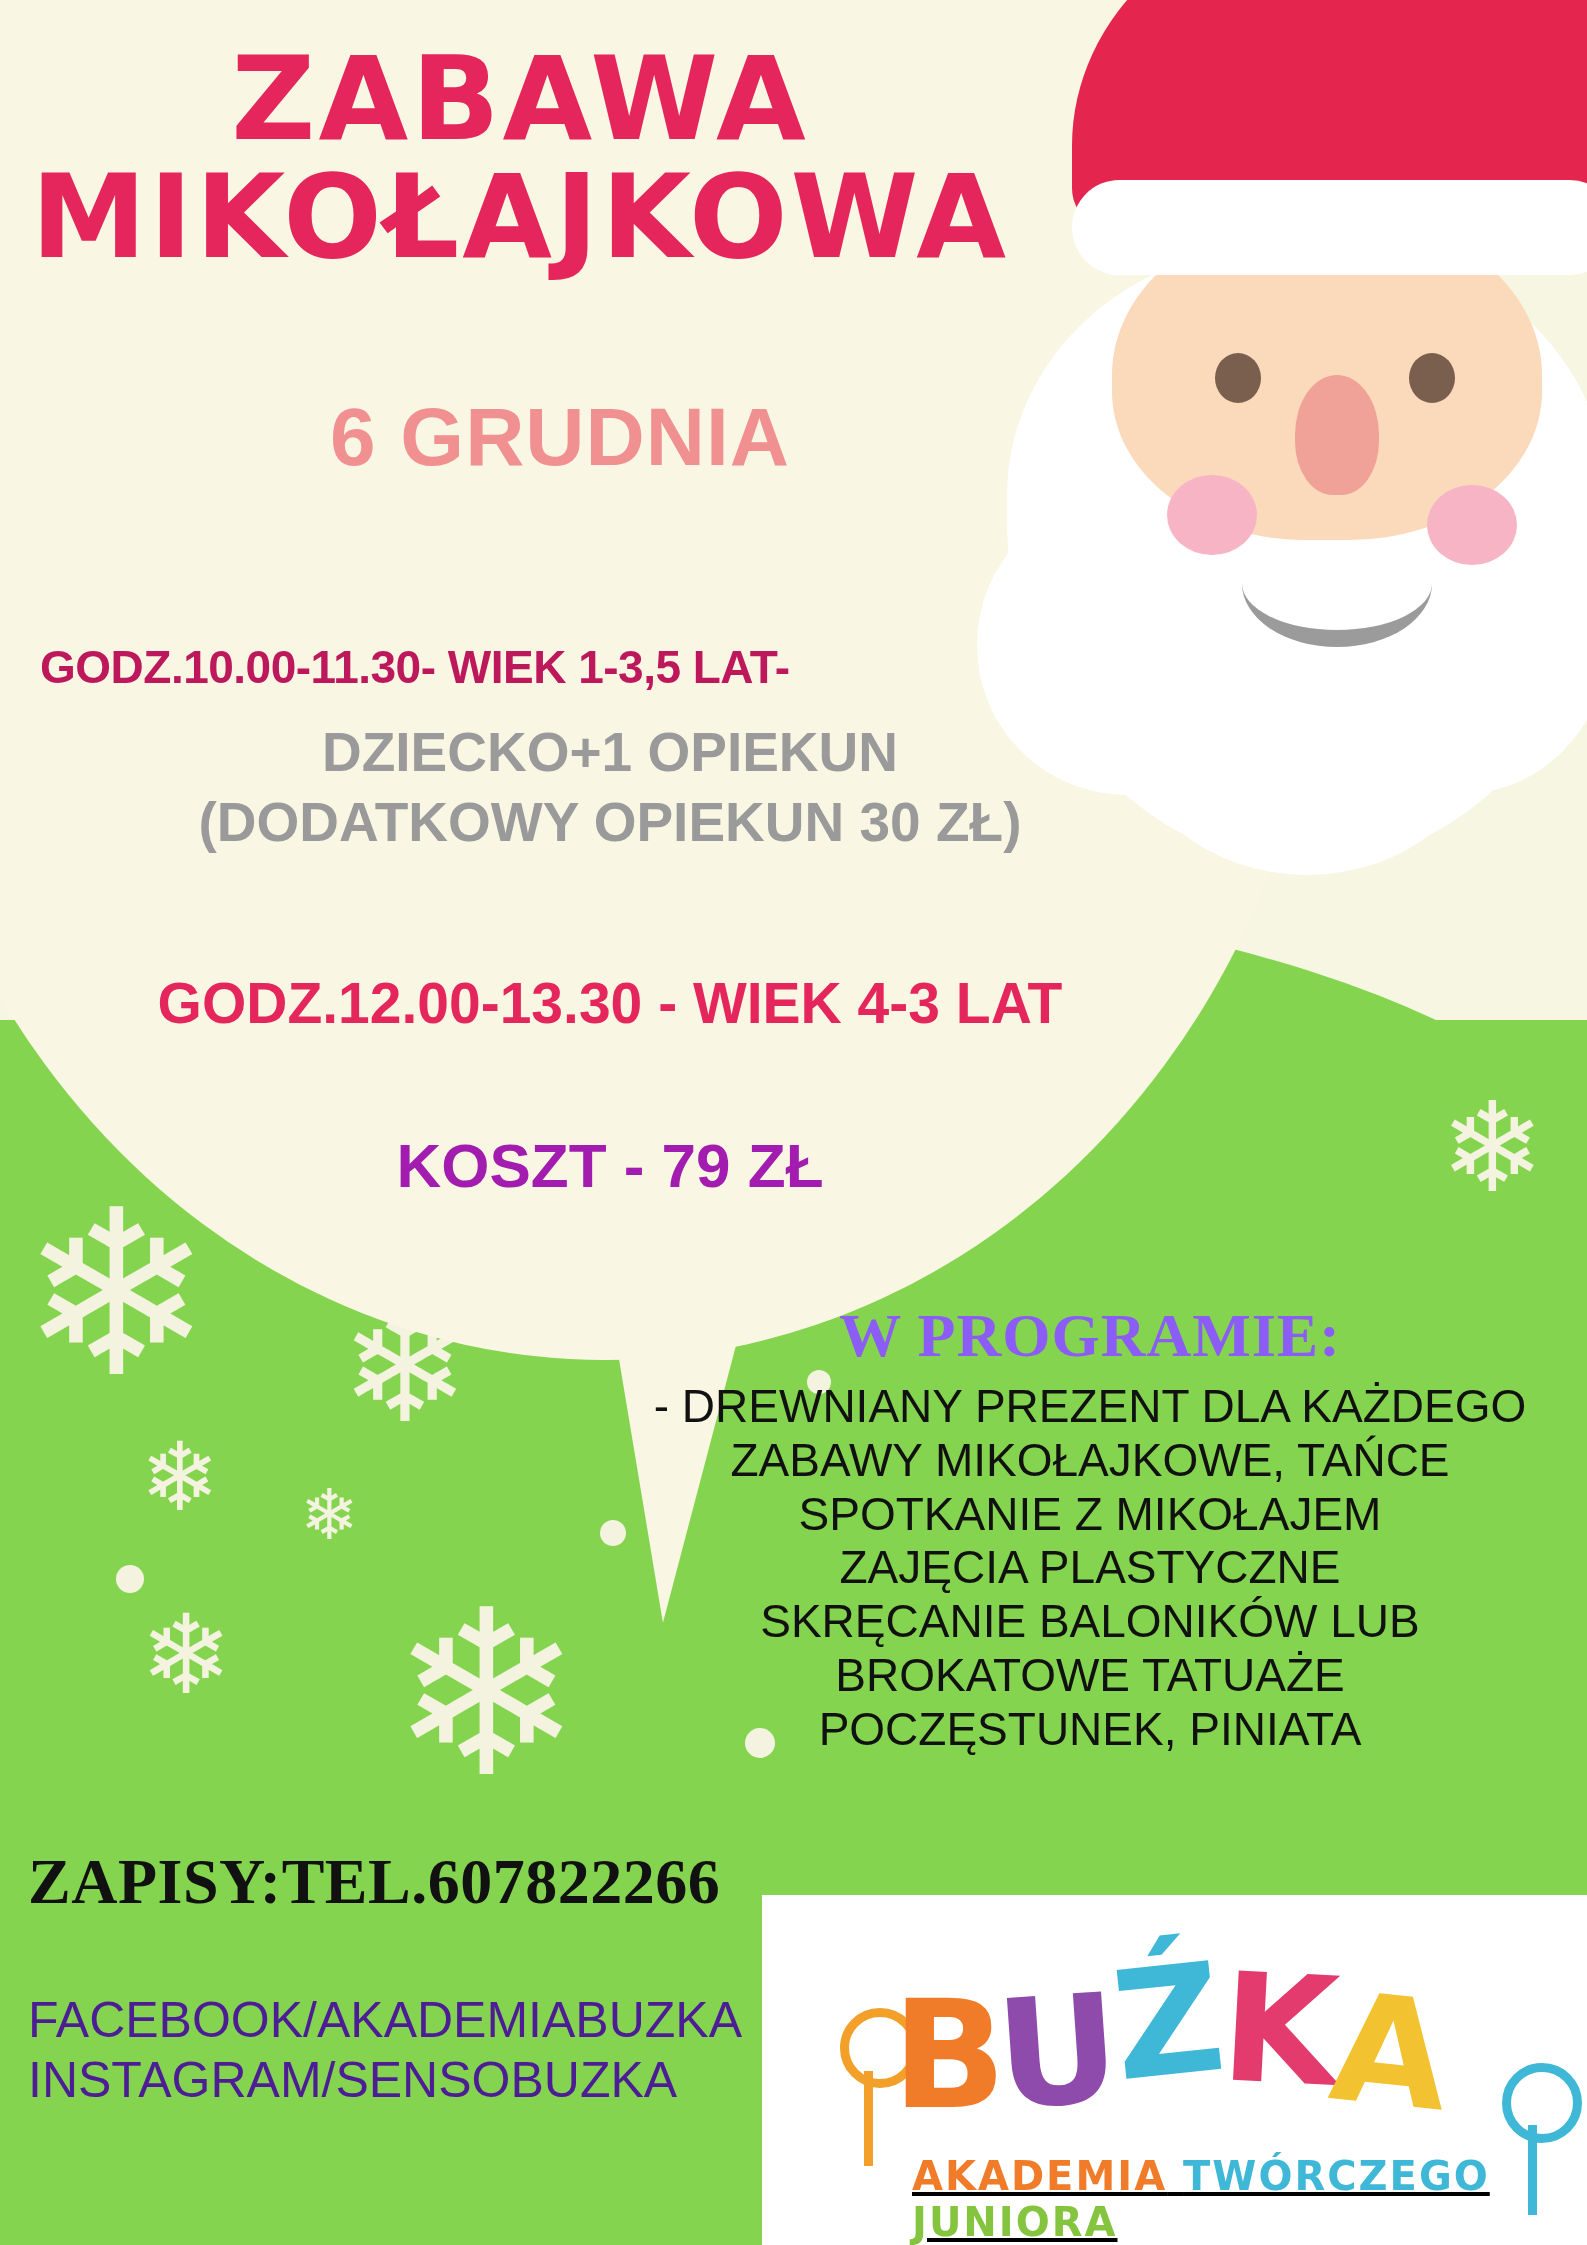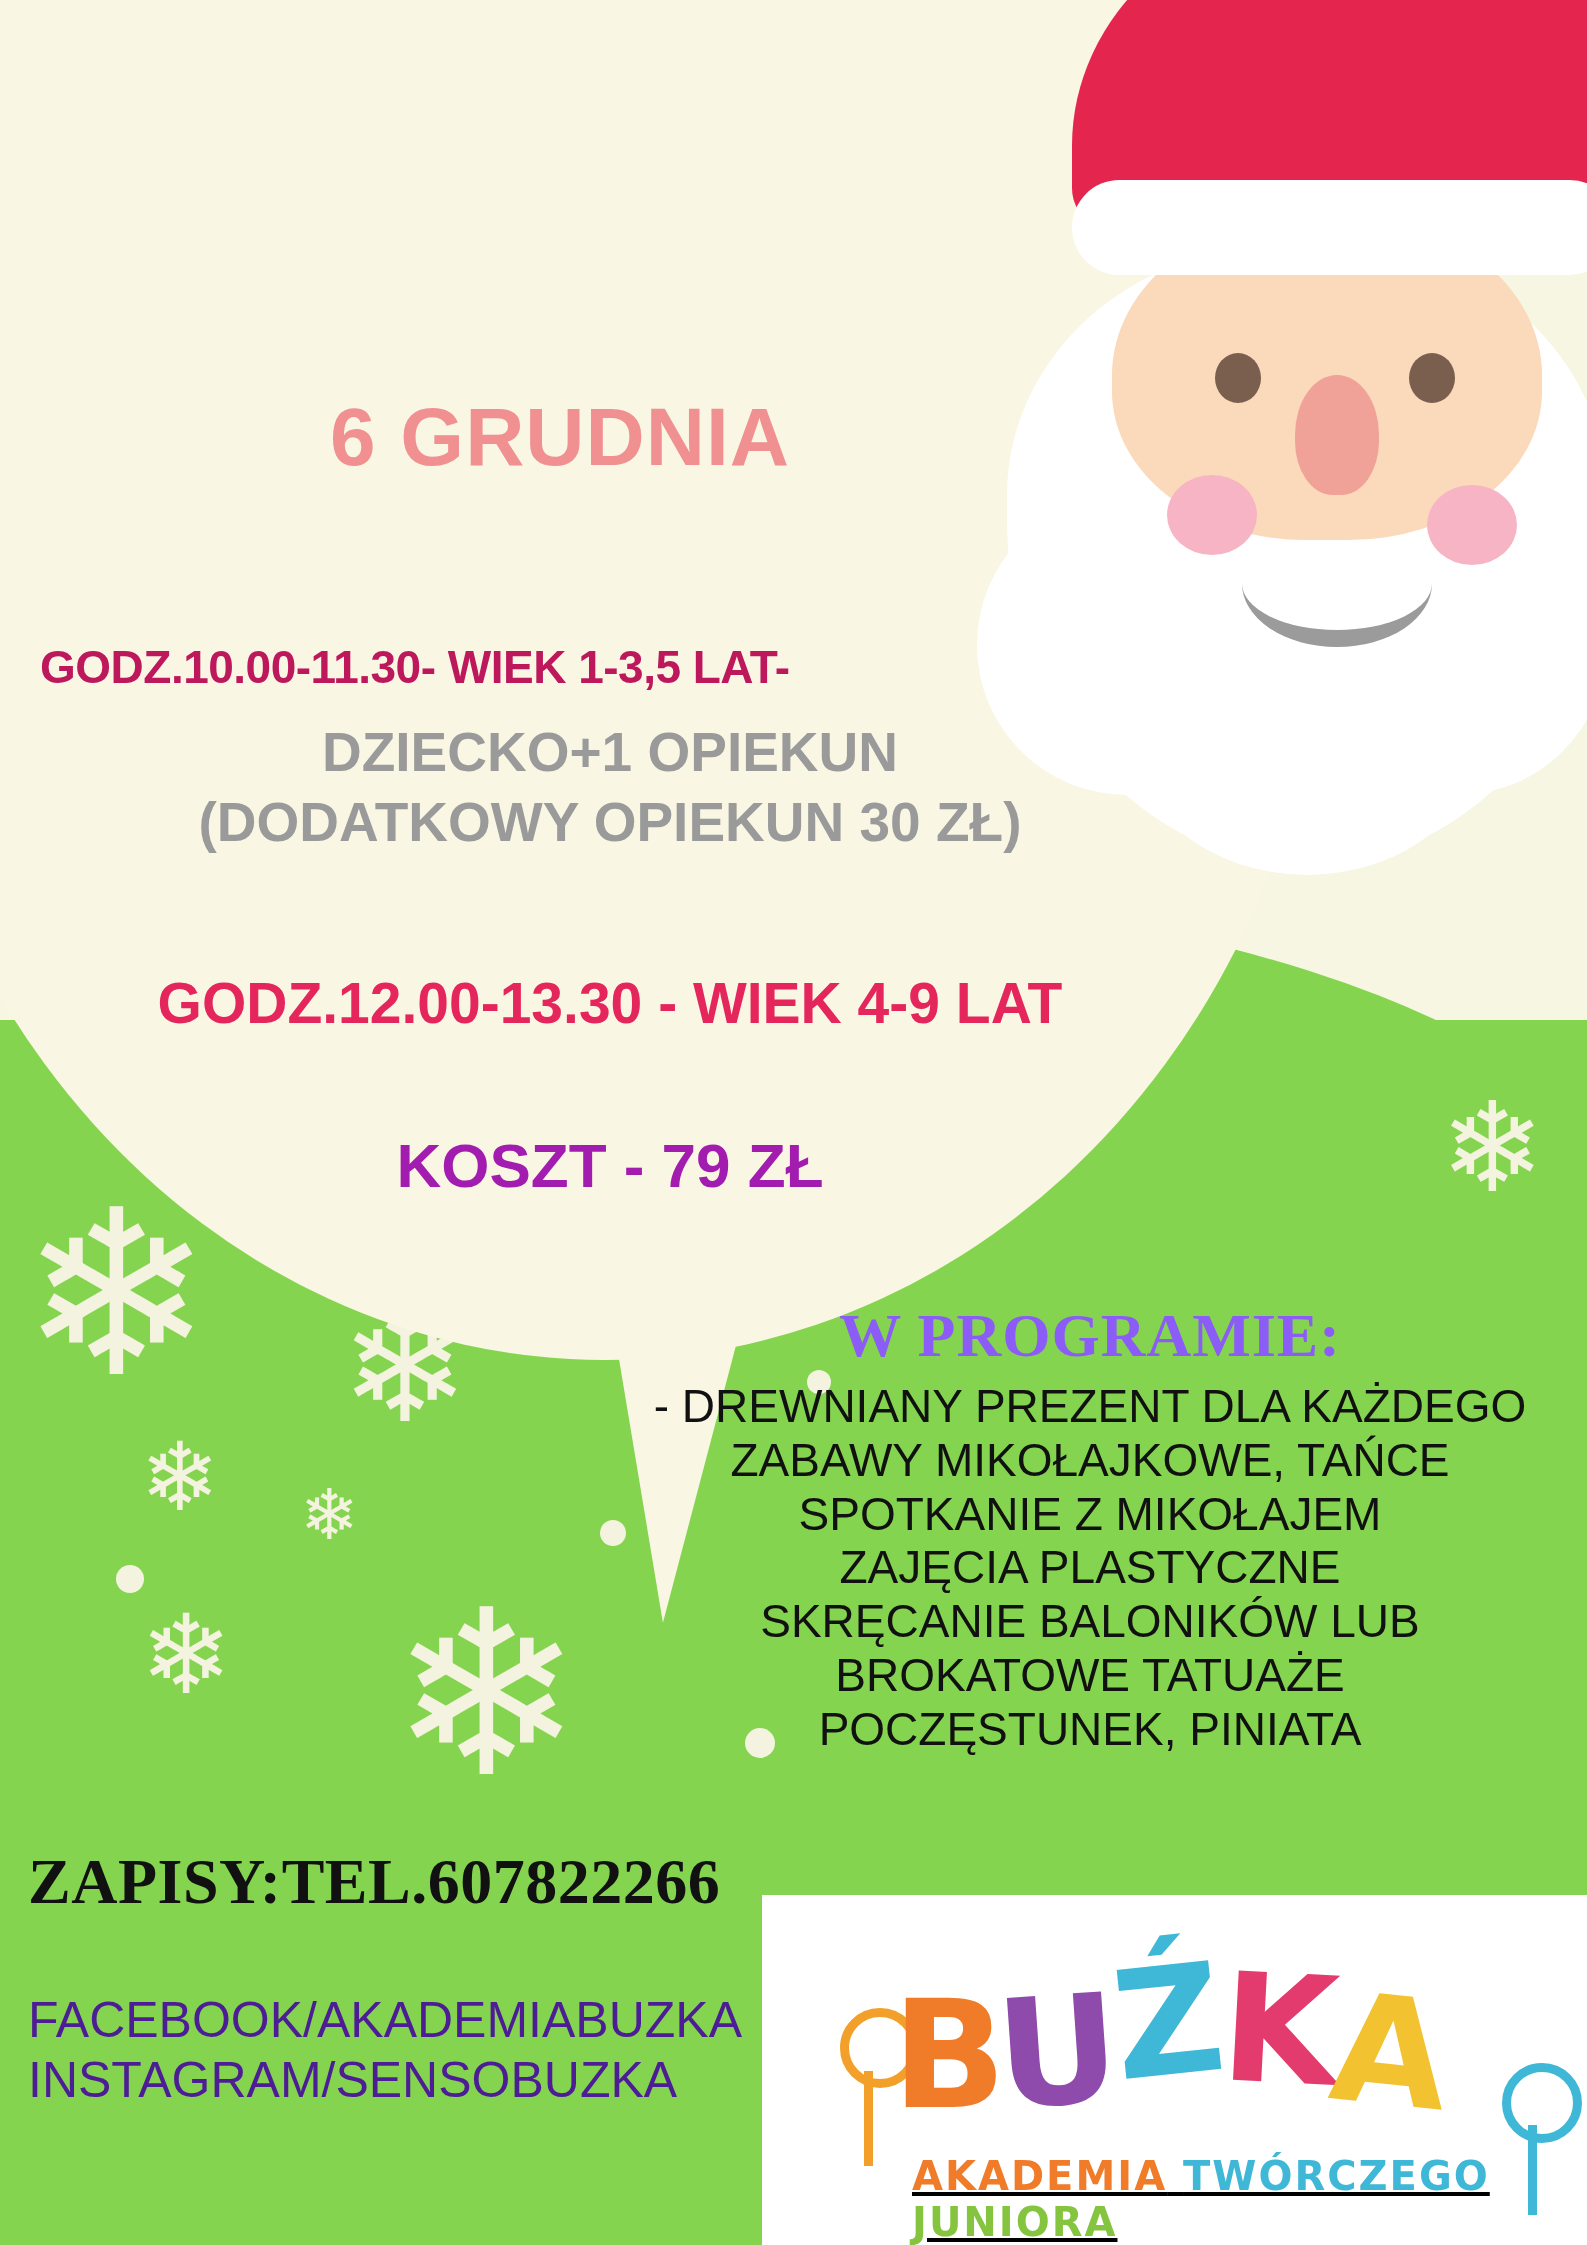--- a/index.html
+++ b/index.html
@@ -420,27 +420,31 @@
     <div class="hat"></div>
     <div class="hat-brim"></div>
     <div class="eye eye-l"></div>
     <div class="eye eye-r"></div>
     <div class="cheek cheek-l"></div>
     <div class="cheek cheek-r"></div>
     <div class="nose"></div>
     <div class="mouth"></div>
   </div>
 
+  <div class="title">
+    <div>ZABAWA</div>
+    <div>MIKOŁAJKOWA</div>
+  </div>
 
   <div class="date">6 GRUDNIA</div>
 
   <div class="line-a">GODZ.10.00-11.30-  WIEK 1-3,5 LAT-</div>
   <div class="line-b">DZIECKO+1 OPIEKUN</div>
   <div class="line-c">(DODATKOWY OPIEKUN 30 ZŁ)</div>
-  <div class="line-d">GODZ.12.00-13.30 - WIEK 4-9 LAT</div>
+  <div class="line-d">GODZ.12.00-13.30 - WIEK 4-3 LAT</div>
   <div class="cost">KOSZT - 79 ZŁ</div>
 
   <div class="program-title">W PROGRAMIE:</div>
   <div class="program-list">
     <div>- DREWNIANY PREZENT DLA KAŻDEGO</div>
     <div>ZABAWY MIKOŁAJKOWE, TAŃCE</div>
     <div>SPOTKANIE Z MIKOŁAJEM</div>
     <div>ZAJĘCIA PLASTYCZNE</div>
     <div>SKRĘCANIE BALONIKÓW LUB</div>
     <div>BROKATOWE TATUAŻE</div>

